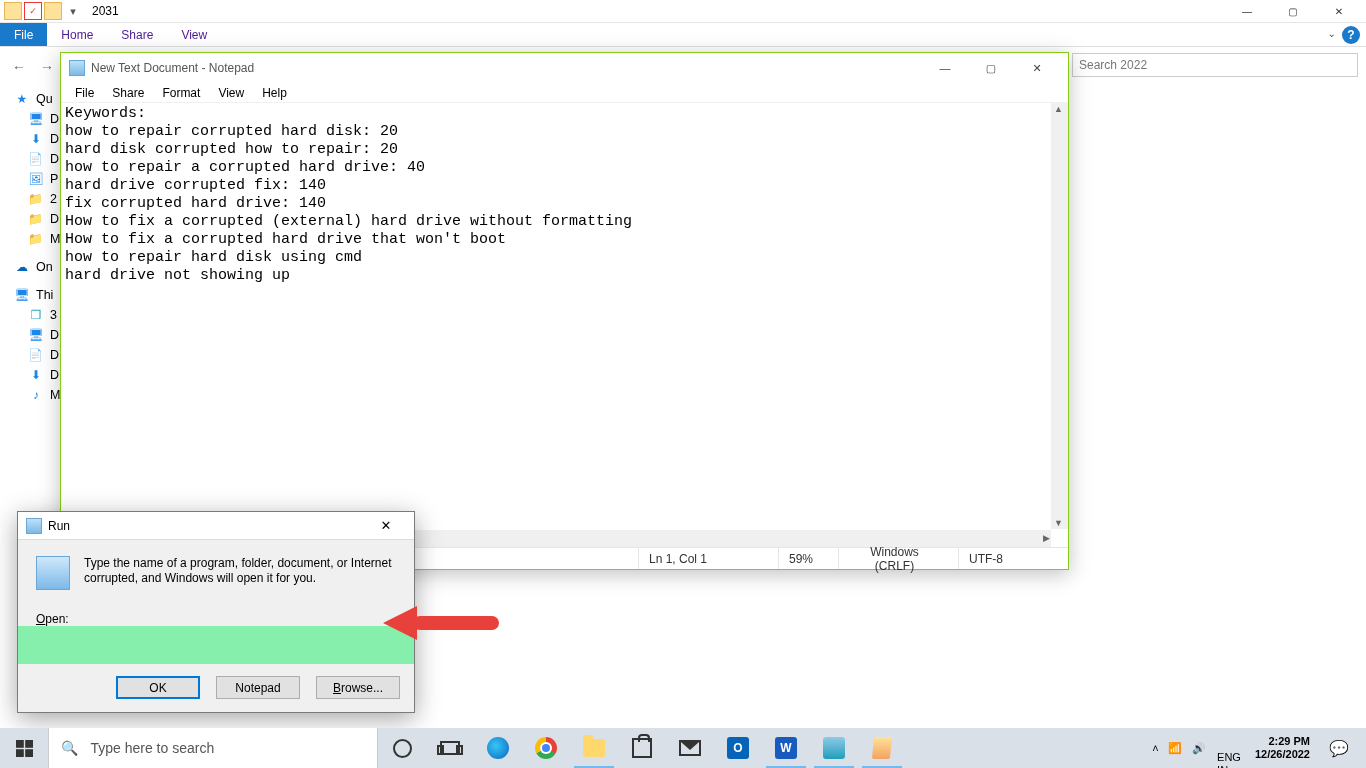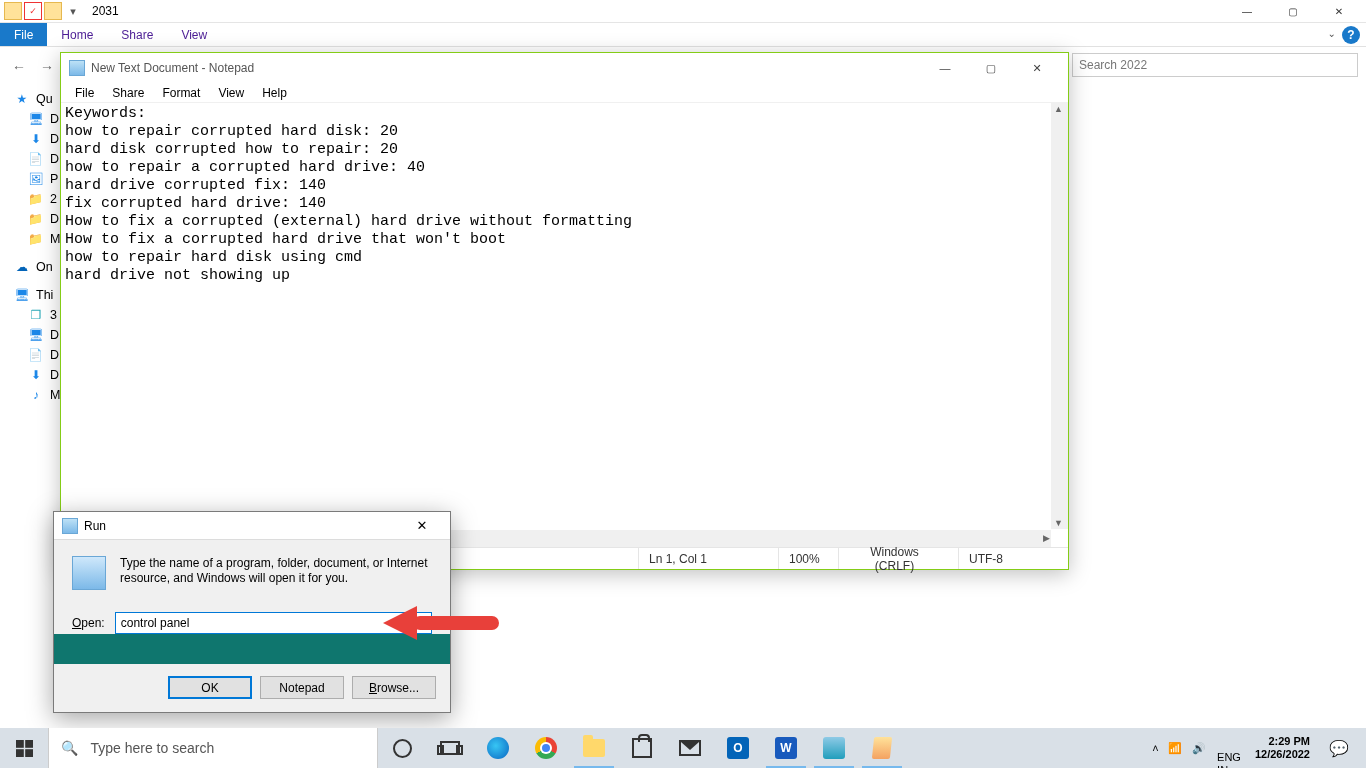--- a/index.html
+++ b/index.html
@@ -56,33 +56,33 @@
 .np-scroll-v::before{content:"▲"; position:absolute; top:1px; left:3px; font-size:9px; color:#666;}
 .np-scroll-v::after{content:"▼"; position:absolute; bottom:1px; left:3px; font-size:9px; color:#666;}
 .np-scroll-h { position:absolute; left:0; right:17px; bottom:0; height:17px; background:#f0f0f0;}
 .np-scroll-h::before{content:"◀"; position:absolute; left:1px; top:3px; font-size:9px; color:#666;}
 .np-scroll-h::after{content:"▶"; position:absolute; right:1px; top:3px; font-size:9px; color:#666;}
 .np-status { height: 22px; border-top: 1px solid #e5e5e5; display: flex; align-items: center; font-size: 12px; color: #333; }
 .np-status .cell { border-left: 1px solid #e5e5e5; height: 100%; display: flex; align-items: center; padding: 0 18px 0 10px; }
 .np-status .spacer { flex: 1; }
 
 
-.run { position: absolute; left: 17px; top: 511px; width: 398px; height: 202px; background: #0f766e; border: 1px solid #7a7a7a; box-shadow: 0 6px 24px rgba(0,0,0,.35); margin-left: 36px; }
+.run { position: absolute; left: 17px; top: 511px; width: 398px; height: 202px; background: #86efac; border: 1px solid #7a7a7a; box-shadow: 0 6px 24px rgba(0,0,0,.35); }
 .run-title { height: 28px; background: #fff; display: flex; align-items: center; padding: 0 8px; font-size: 12px; border-bottom:1px solid #dcdcdc;}
 .run-title .run-ico { width: 16px; height: 16px; margin-right: 6px; background: linear-gradient(#bde1f6,#7cb9e8); border:1px solid #6aa7d6;}
 .run-title .close { margin-left: auto; width: 40px; height: 28px; display:flex; align-items:center; justify-content:center; font-size: 13px; }
 .run-body { padding: 16px 18px 0 18px; background:#f0f0f0;}
 .run-msg { display: flex; gap: 14px; }
 .run-msg .big-ico { width: 34px; height: 34px; background: linear-gradient(#cfe8fb,#7cb9e8); border:1px solid #6aa7d6; flex-shrink:0;}
 .run-msg p { font-size: 12px; color: #000; line-height: 15px; }
 .run-open { display: flex; align-items: center; margin-top: 22px; gap: 10px; }
 .run-open label { font-size: 12px; }
 .run-open label u{text-decoration:underline;}
 .run-open input { flex: 1; height: 22px; border: 1px solid #0078d7; font-size: 12px; padding: 0 5px; outline:none; background:#fff;}
-.run-btns { position:absolute; left:0; right:0; bottom:0; height:48px; display: flex; justify-content: flex-end; gap: 8px; padding: 12px 14px; background:#f0f0f0;}
+.run-btns { position:absolute; left:0; right:0; bottom:0; height:48px; display: flex; justify-content: flex-end; gap: 16px; padding: 12px 14px; background:#f0f0f0;}
 .run-btns button { width: 84px; height: 23px; font-size: 12px; background: #e1e1e1; border: 1px solid #adadad; }
 .run-btns button.default { border: 2px solid #0078d7; background:#e1e1e1;}
 
 
 .arrow { position: absolute; left: 383px; top: 606px; width: 116px; height: 34px; }
 .arrow .shaft { position: absolute; left: 30px; top: 10px; width: 86px; height: 14px; background: #e8403a; border-radius: 7px; }
 .arrow .head { position: absolute; left: 0; top: 0; width: 0; height: 0; border-top: 17px solid transparent; border-bottom: 17px solid transparent; border-right: 34px solid #e8403a; }
 
 
 .taskbar { position: absolute; left: 0; bottom: 0; width: 1366px; height: 40px; background: #d9e0e7; display: flex; align-items: center; }
@@ -261,40 +261,39 @@
 How to fix a corrupted (external) hard drive without formatting
 How to fix a corrupted hard drive that won't boot
 how to repair hard disk using cmd
 hard drive not showing up</pre>
     <div class="np-scroll-v"></div>
     <div class="np-scroll-h"></div>
   </div>
   <div class="np-status">
     <div class="spacer"></div>
     <div class="cell" style="width:140px;">Ln 1, Col 1</div>
-    <div class="cell" style="width:60px;">100%</div>
+    <div class="cell" style="width:60px;">59%</div>
     <div class="cell" style="width:120px;text-align:center;">Windows (CRLF)</div>
     <div class="cell" style="width:110px;">UTF-8</div>
   </div>
 </div>
 
 <div class="run">
   <div class="run-title">
     <span class="run-ico"></span>
     <span>Run</span>
     <span class="close">✕</span>
   </div>
   <div class="run-body">
     <div class="run-msg">
       <span class="big-ico"></span>
-      <p>Type the name of a program, folder, document, or Internet resource, and Windows will open it for you.</p>
+      <p>Type the name of a program, folder, document, or Internet corrupted, and Windows will open it for you.</p>
     </div>
     <div class="run-open">
       <label><u>O</u>pen:</label>
-      <input type="text" value="control panel" style="">
     </div>
   </div>
   <div class="run-btns">
     <button class="default">OK</button>
     <button>Notepad</button>
     <button><u>B</u>rowse...</button>
   </div>
 </div>
 
 <div class="arrow">

